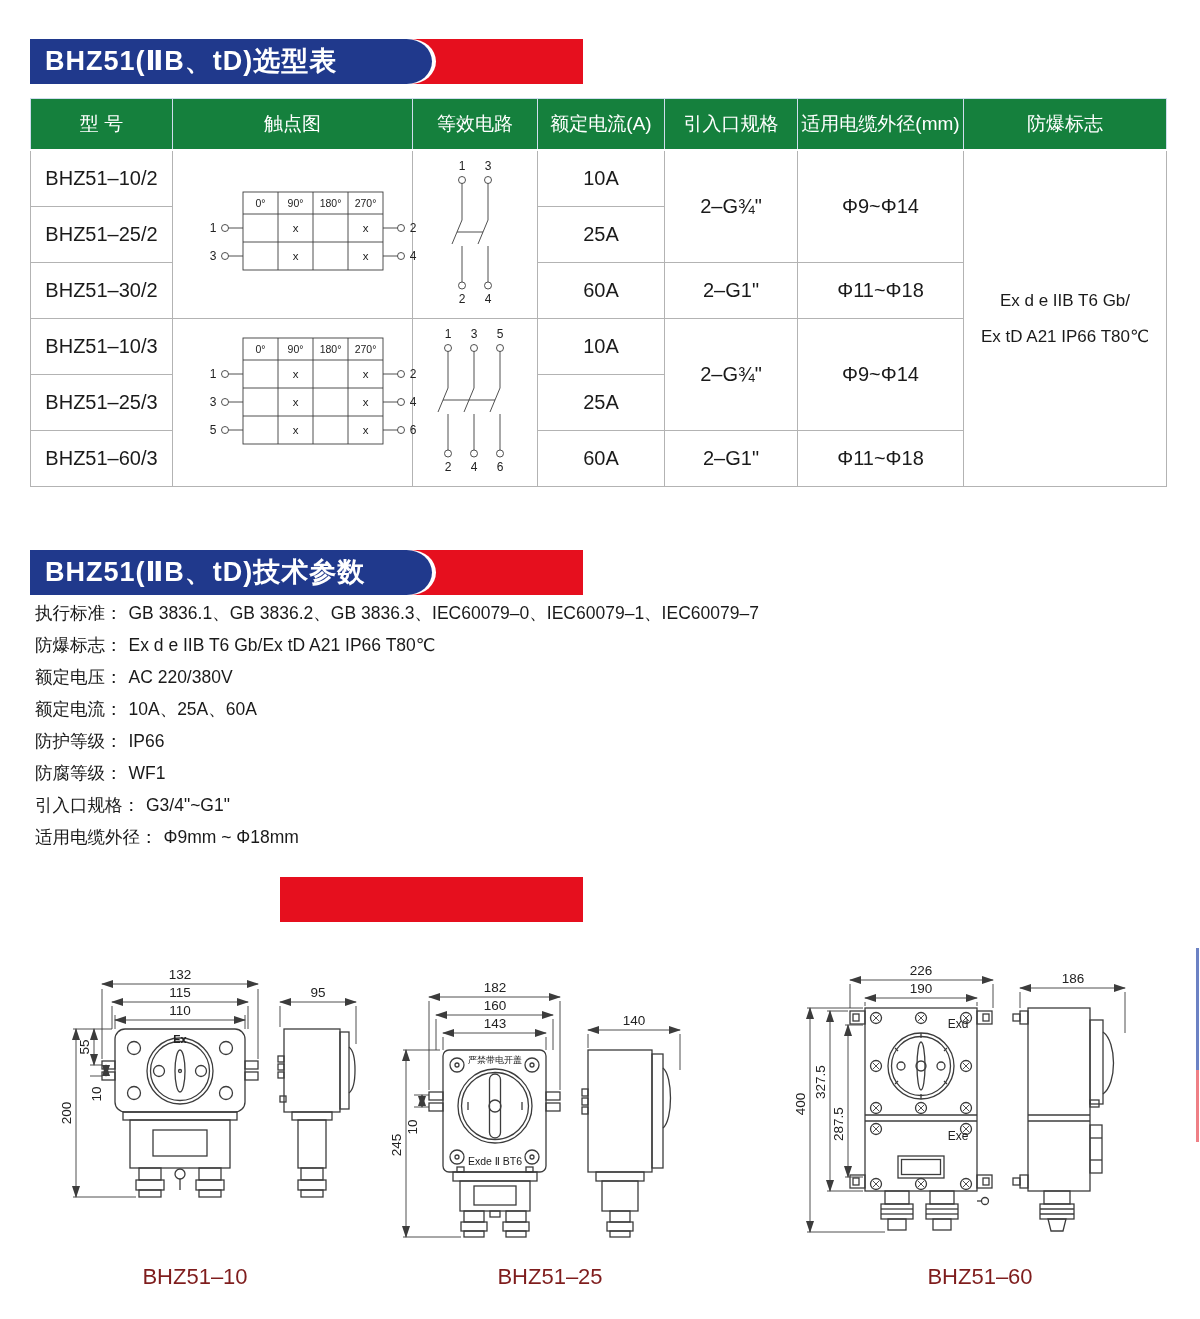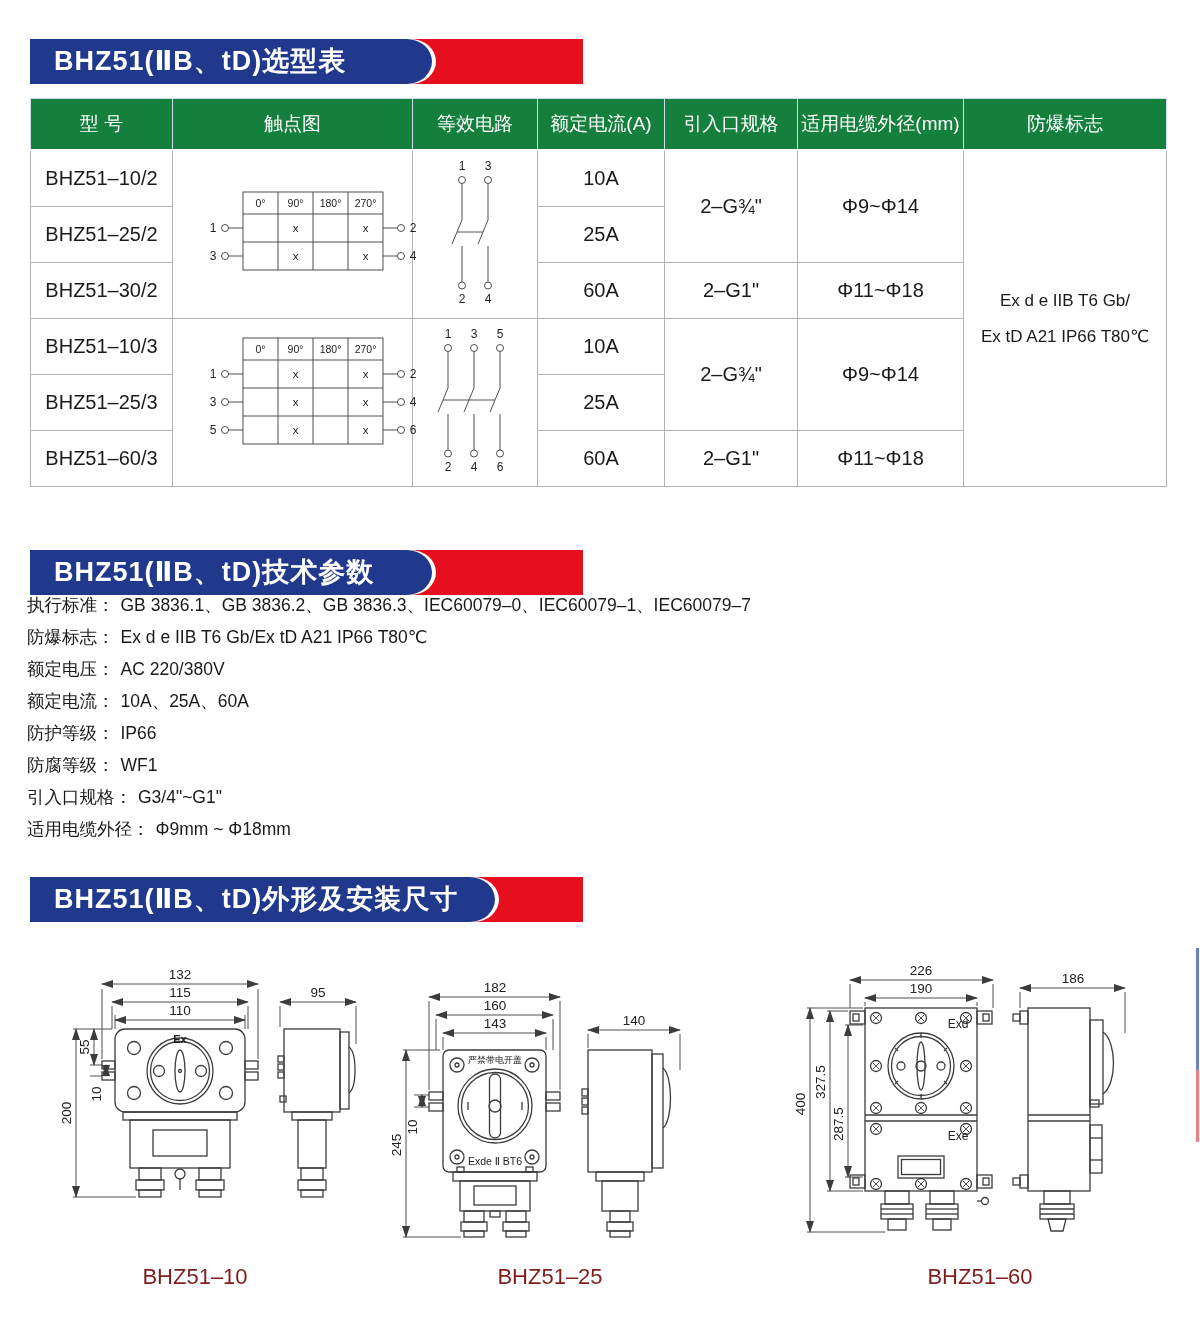--- a/index.html
+++ b/index.html
@@ -5,33 +5,33 @@
   html,body{margin:0;padding:0;background:#fff;}
   .page{position:relative;width:1200px;height:1319px;background:#ffffff;overflow:hidden;
         font-family:"Liberation Sans","DejaVu Sans",sans-serif;color:#1a1a1a;}
 
   
   .banner{position:absolute;left:30px;width:553px;height:45px;}
   .banner .red{position:absolute;left:250px;right:0;top:0;bottom:0;background:#e60f1e;}
   .banner .blue{position:absolute;left:0;top:0;bottom:0;background:#20398c;
         border-top-right-radius:26px 23px;border-bottom-right-radius:26px 23px;
         box-shadow:4px 0 0 0 #ffffff;color:#fff;font-size:27px;font-weight:bold;
-        line-height:45px;padding-left:24px;letter-spacing:1px;box-sizing:border-box;z-index:2;}
+        line-height:45px;padding-left:15px;letter-spacing:1px;box-sizing:border-box;z-index:2;}
   .blue.wA{width:402px}.blue.wB{width:465px}
 
   
   .spec{position:absolute;left:30px;top:98px;width:1136px;border-collapse:collapse;
         table-layout:fixed;text-align:center;}
   .spec th{background:#15803d;color:#ffffff;font-weight:normal;font-size:19px;height:50px;
         border:1px solid #cfdded;border-bottom:2px solid #ffffff;padding:0;}
   .spec td{border:1px solid #b3b3b3;font-size:20px;height:55px;padding:0;background:#fff;}
   .exmark div{font-size:17px;line-height:36px;}
 
   
-  .params{position:absolute;left:23px;top:585px;margin:4px;padding:0;list-style:none;font-size:17.5px;}
+  .params{position:absolute;left:23px;top:585px;margin:12px;padding:0;list-style:none;font-size:17.5px;}
   .params li{height:32px;line-height:32px;}
   .params .lab{margin-right:6px;}
 
   
   .fig{position:absolute;}
   .cap{position:absolute;font-size:22px;color:#7f1d1d;text-align:center;}
 
   svg{display:block;}
   svg .ln{fill:none;stroke:#3c3c3c;stroke-width:1.3;}
   svg .thin{fill:none;stroke:#3c3c3c;stroke-width:0.9;}
@@ -248,21 +248,20 @@
     <li><span class="lab">额定电压：</span><span>AC 220/380V</span></li>
     <li><span class="lab">额定电流：</span><span>10A、25A、60A</span></li>
     <li><span class="lab">防护等级：</span><span>IP66</span></li>
     <li><span class="lab">防腐等级：</span><span>WF1</span></li>
     <li><span class="lab">引入口规格：</span><span>G3/4"~G1"</span></li>
     <li><span class="lab">适用电缆外径：</span><span>Φ9mm ~ Φ18mm</span></li>
   </ul>
 
   <div class="banner" style="top:877px">
     <div class="red"></div>
-    <div class="blue wB">BHZ51(ⅡB、tD)外形及安装尺寸</div>
   </div>
 
   <div class="fig" style="left:60px;top:944px">
     <svg width="300" height="260" viewBox="0 0 300 260">
       <defs>
         <marker id="aL10" markerWidth="12" markerHeight="8" refX="1" refY="4" orient="auto" markerUnits="userSpaceOnUse">
             <path d="M12,0 L0,4 L12,8 Z" fill="#3c3c3c"></path>
           </marker>
         <marker id="aR10" markerWidth="12" markerHeight="8" refX="11" refY="4" orient="auto" markerUnits="userSpaceOnUse">
             <path d="M0,0 L12,4 L0,8 Z" fill="#3c3c3c"></path>

